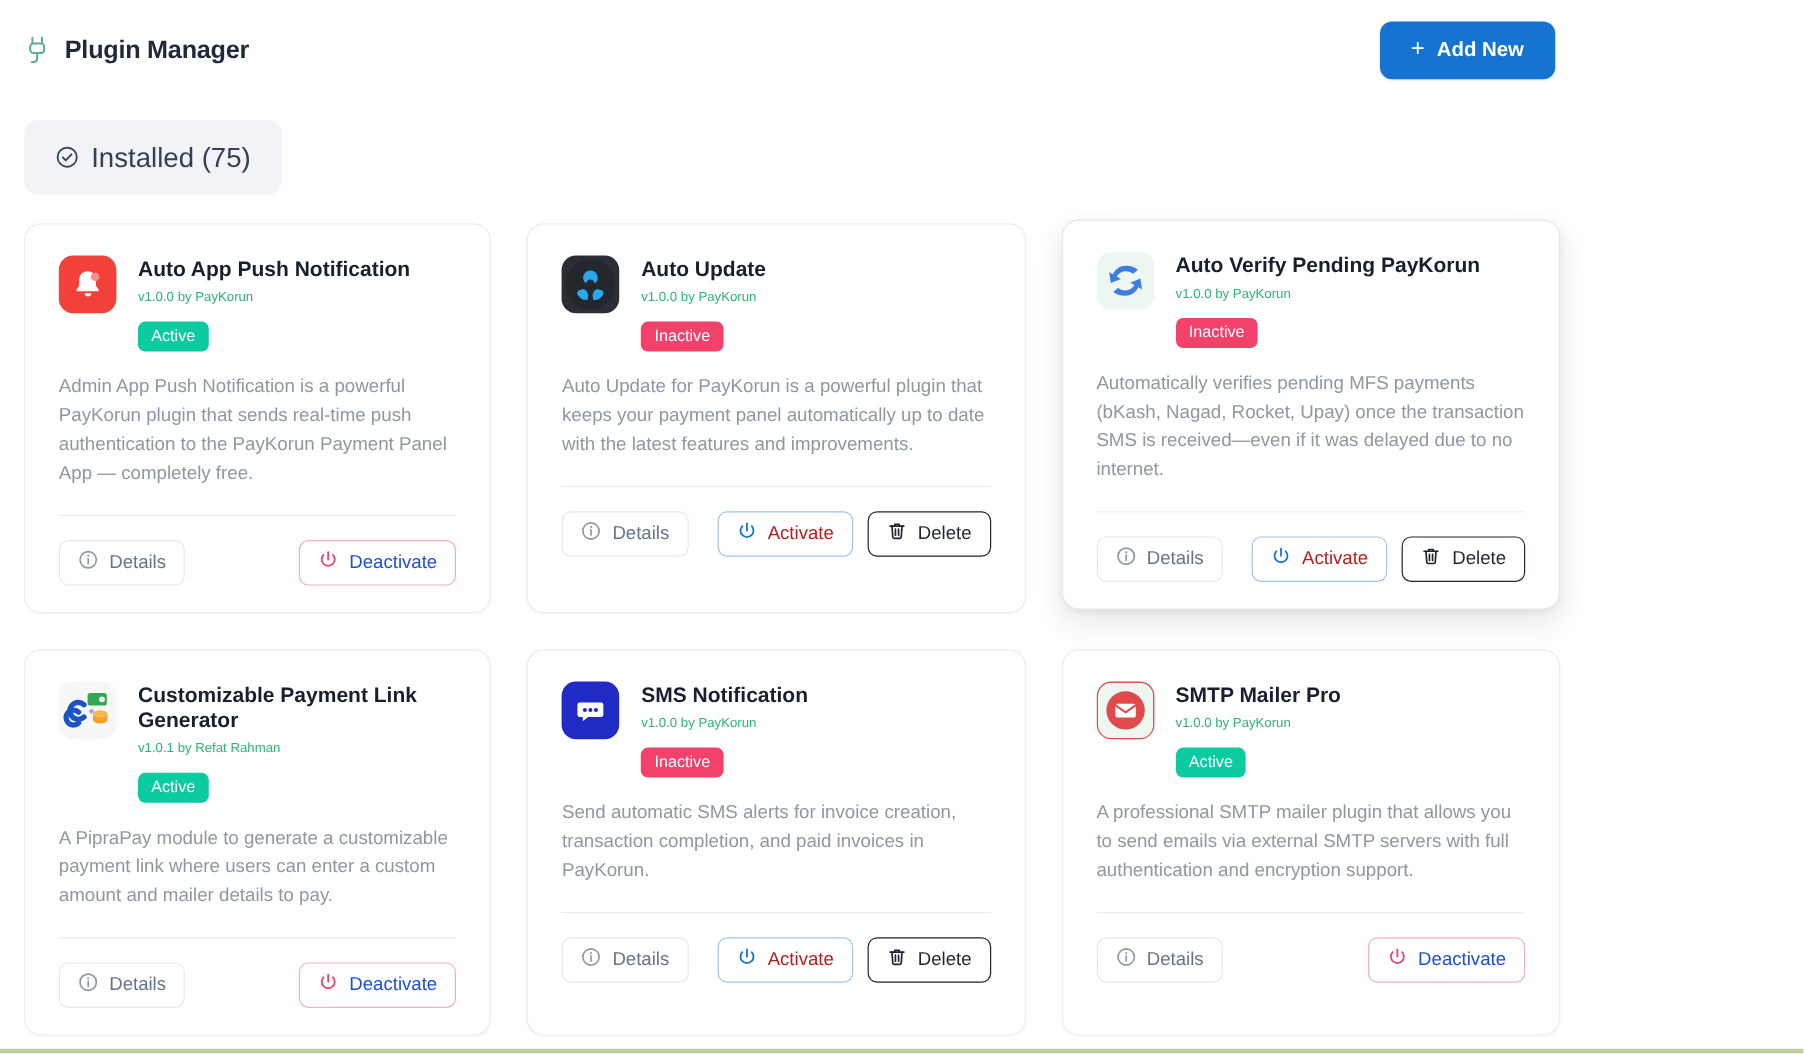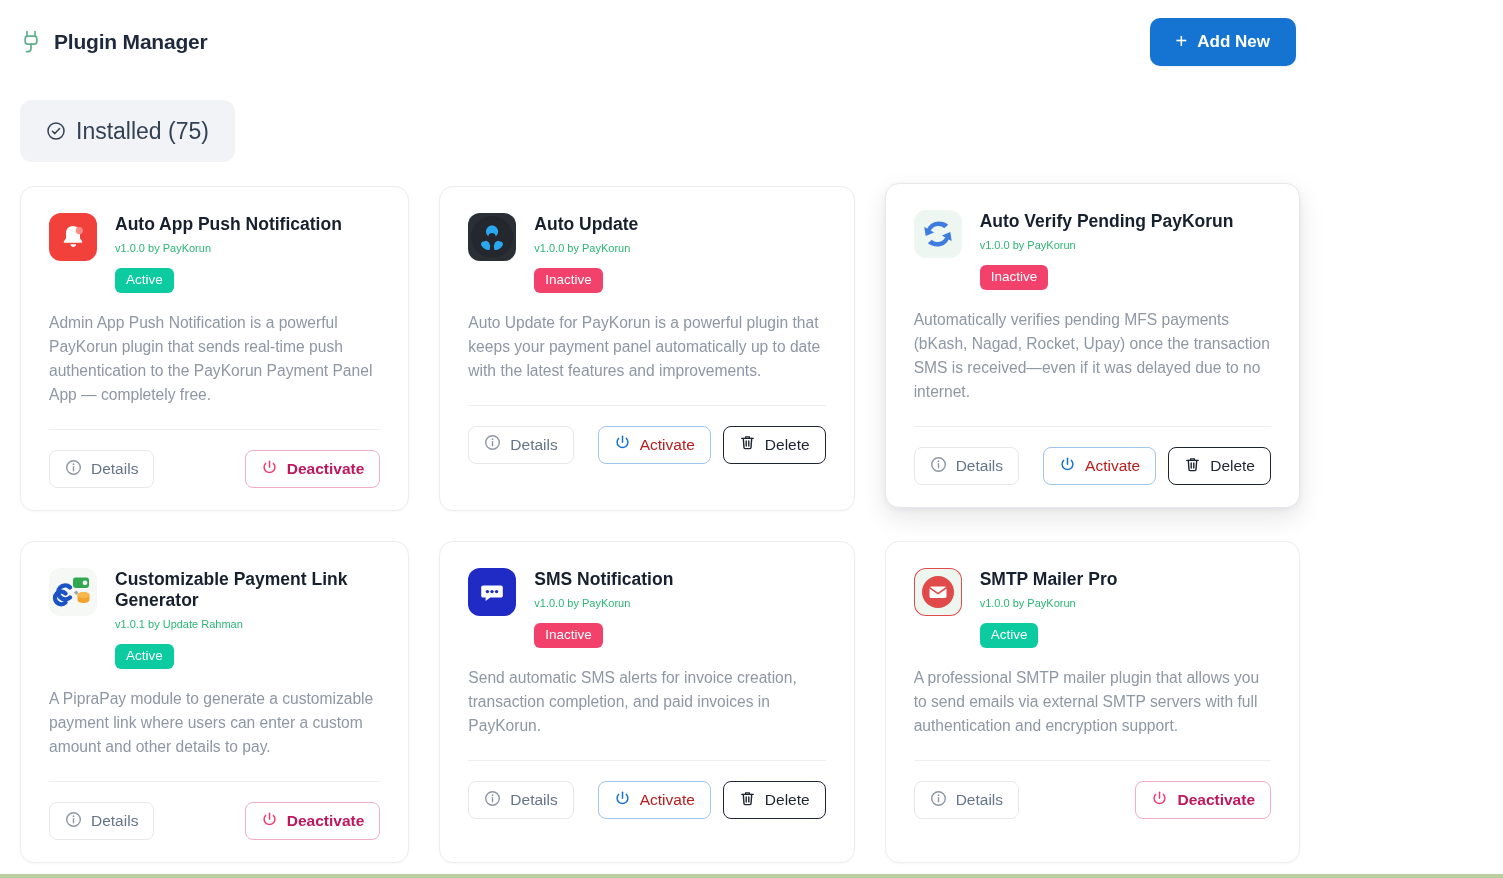--- a/index.html
+++ b/index.html
@@ -119,21 +119,21 @@
   .btn {
     display: inline-flex; align-items: center; gap: 9px;
     height: 38px; padding: 0 15px;
     border-radius: 8px; background: #fff;
     font-family: inherit; font-size: 15.5px; cursor: pointer;
     border: 1px solid #e6e8ec; color: #64748b;
   }
   .btn.details { color: #64748b; border-color: #e6e8ec; }
   .btn.activate { color: #b91c1c; border-color: #9fc6ea; }
   .btn.delete { color: #1e2430; border-color: #1e2430; }
-  .btn.deactivate { color: #be185d; border-color: #f3aec2; font-weight: bold; }
+  .btn.deactivate { color: #1d4ed8; border-color: #f3aec2; }
   .spacer { flex: 1; }
 
   .bottom-strip {
     position: absolute; left: 0; bottom: 0; width: 1503px; height: 4px;
     background: #b9cf9e;
   }
 </style>
 </head>
 <body>
 
@@ -309,25 +309,25 @@
               <path d="M20 28.5a7 7 0 1 1 0-10.2" stroke="#1b52c4" stroke-width="4.4" fill="none" stroke-linecap="round"></path>
               <path d="M15.5 33.5a6.2 6.2 0 1 1 0-9" stroke="#1b52c4" stroke-width="4.4" fill="none" stroke-linecap="round"></path>
               <ellipse cx="33.5" cy="26" rx="6" ry="3" fill="#f2a22e"></ellipse>
               <path d="M27.5 26v5c0 1.7 2.7 3 6 3s6-1.3 6-3v-5z" fill="#f2a22e"></path>
               <ellipse cx="33.5" cy="26" rx="6" ry="3" fill="#f7b94f"></ellipse>
               <path d="M24 23.5l2.5-2 2 2.5-2.5 2z" fill="#9aa4b2"></path>
             </svg>
           </div>
       <div class="head-text">
         <div class="plugin-name">Customizable Payment Link Generator</div>
-        <div class="plugin-meta" style="color:#2bb673">v1.0.1 by Update Rahman</div>
+        <div class="plugin-meta" style="color:#2bb673">v1.0.1 by Refat Rahman</div>
         <span class="badge active">Active</span>
       </div>
     </div>
-    <div class="desc">A PipraPay module to generate a customizable payment link where users can enter a custom amount and other details to pay.</div>
+    <div class="desc">A PipraPay module to generate a customizable payment link where users can enter a custom amount and mailer details to pay.</div>
     <div class="divider"></div>
     <div class="actions">
       <button class="btn details">
         <span><svg width="17" height="17" viewBox="0 0 17 17" fill="none" stroke="#8e97a4" stroke-width="1.4">
                 <circle cx="8.5" cy="8.5" r="6.8"></circle>
                 <path d="M8.5 7.6v4.2" stroke-linecap="round"></path>
                 <circle cx="8.5" cy="5.2" r=".9" fill="#8e97a4" stroke="none"></circle>
               </svg></span>
         <span>Details</span>
       </button>

